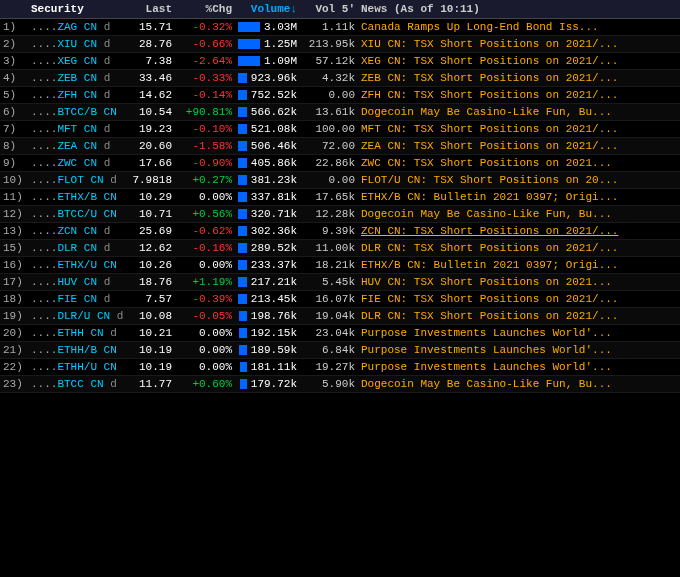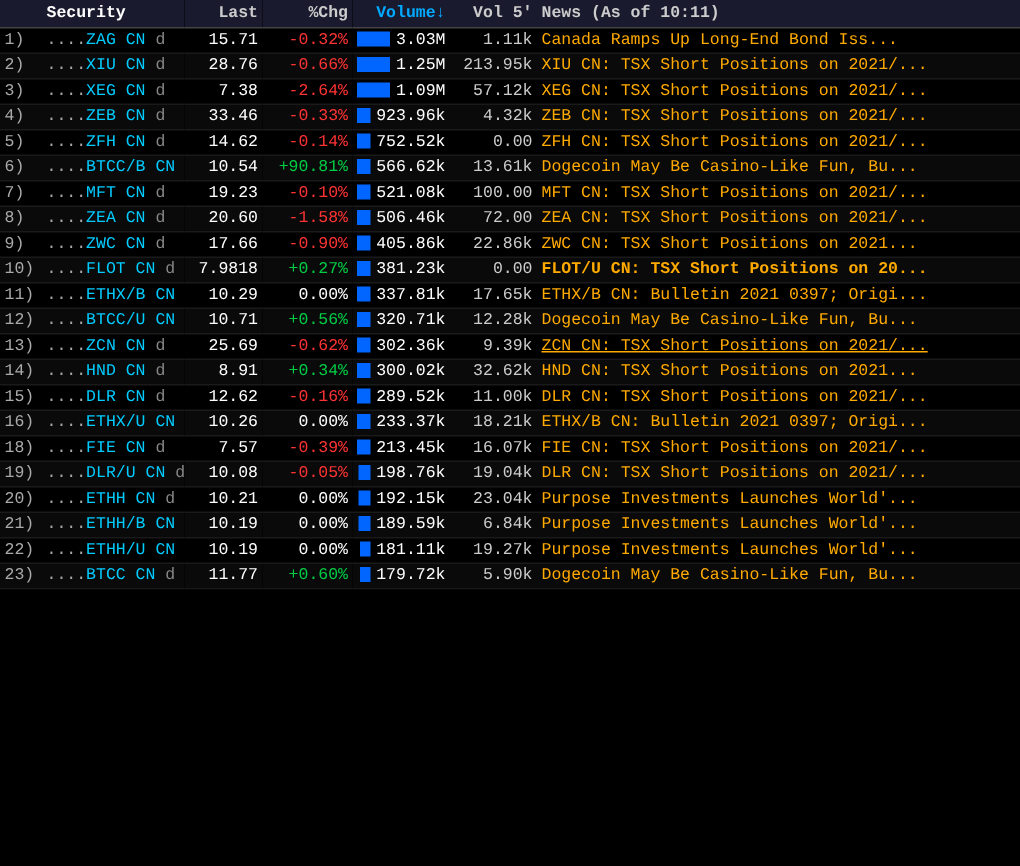--- a/index.html
+++ b/index.html
@@ -60,20 +60,21 @@
     .col-news { width: 322px; }
     .vol-bar {
       display: inline-block;
       height: 10px;
       background: #0066ff;
       vertical-align: middle;
       margin-right: 2px;
     }
     .volume-cell {
       display: flex;
+      align-items: center;
       justify-content: flex-end;
       gap: 2px;
     }
     .sort-indicator { color: #00aaff; }
     .header-row th { color: #cccccc; }
     .header-security { color: #ffffff !important; }
   </style>
 </head>
 <body>
 
@@ -222,21 +223,21 @@
           <td class="col-security"><span style="color:#aaaaaa">....</span><span style="color:#00ccff">FLOT CN</span> <span style="color:#888">d</span></td>
           <td class="col-last right" style="color: rgb(255, 255, 255);">7.9818</td>
           <td class="col-pchg right" style="color: rgb(0, 204, 68);">+0.27%</td>
           <td class="col-volume">
             <div class="volume-cell">
               <div class="vol-bar" style="width:13px"></div>
               <span style="color:#ffffff">381.23k</span>
             </div>
           </td>
           <td class="col-vol5 right" style="color: rgb(204, 204, 204);">0.00</td>
-          <td class="col-news" style="color: rgb(255, 170, 0); overflow: hidden; white-space: nowrap; text-overflow: ellipsis; font-weight: bold;">FLOT/U CN: TSX Short Positions on 20...</td>
+          <td class="col-news" style="color: rgb(255, 170, 0); overflow: hidden; white-space: nowrap; text-overflow: ellipsis;">FLOT/U CN: TSX Short Positions on 20...</td>
         </tr>
         <tr>
           <td class="col-num" style="color: rgb(170, 170, 170);">11)</td>
           <td class="col-security"><span style="color:#aaaaaa">....</span><span style="color:#00ccff">ETHX/B CN</span> </td>
           <td class="col-last right" style="color: rgb(255, 255, 255);">10.29</td>
           <td class="col-pchg right" style="color: rgb(255, 255, 255);">0.00%</td>
           <td class="col-volume">
             <div class="volume-cell">
               <div class="vol-bar" style="width:12px"></div>
               <span style="color:#ffffff">337.81k</span>
@@ -267,34 +268,20 @@
           <td class="col-volume">
             <div class="volume-cell">
               <div class="vol-bar" style="width:12px"></div>
               <span style="color:#ffffff">302.36k</span>
             </div>
           </td>
           <td class="col-vol5 right" style="color: rgb(204, 204, 204);">9.39k</td>
           <td class="col-news" style="color: rgb(255, 170, 0); overflow: hidden; white-space: nowrap; text-overflow: ellipsis; text-decoration: underline;">ZCN CN: TSX Short Positions on 2021/...</td>
         </tr>
         <tr>
-          <td class="col-num" style="color: rgb(170, 170, 170);">14)</td>
-          <td class="col-security"><span style="color:#aaaaaa">....</span><span style="color:#00ccff">HND CN</span> <span style="color:#888">d</span></td>
-          <td class="col-last right" style="color: rgb(255, 255, 255);">8.91</td>
-          <td class="col-pchg right" style="color: rgb(0, 204, 68);">+0.34%</td>
-          <td class="col-volume">
-            <div class="volume-cell">
-              <div class="vol-bar" style="width:11px"></div>
-              <span style="color:#ffffff">300.02k</span>
-            </div>
-          </td>
-          <td class="col-vol5 right" style="color: rgb(204, 204, 204);">32.62k</td>
-          <td class="col-news" style="color: rgb(255, 170, 0); overflow: hidden; white-space: nowrap; text-overflow: ellipsis;">HND CN: TSX Short Positions on 2021...</td>
-        </tr>
-        <tr>
           <td class="col-num" style="color: rgb(170, 170, 170);">15)</td>
           <td class="col-security"><span style="color:#aaaaaa">....</span><span style="color:#00ccff">DLR CN</span> <span style="color:#888">d</span></td>
           <td class="col-last right" style="color: rgb(255, 255, 255);">12.62</td>
           <td class="col-pchg right" style="color: rgb(255, 51, 51);">-0.16%</td>
           <td class="col-volume">
             <div class="volume-cell">
               <div class="vol-bar" style="width:11px"></div>
               <span style="color:#ffffff">289.52k</span>
             </div>
           </td>
@@ -307,20 +294,34 @@
           <td class="col-last right" style="color: rgb(255, 255, 255);">10.26</td>
           <td class="col-pchg right" style="color: rgb(255, 255, 255);">0.00%</td>
           <td class="col-volume">
             <div class="volume-cell">
               <div class="vol-bar" style="width:10px"></div>
               <span style="color:#ffffff">233.37k</span>
             </div>
           </td>
           <td class="col-vol5 right" style="color: rgb(204, 204, 204);">18.21k</td>
           <td class="col-news" style="color: rgb(255, 170, 0); overflow: hidden; white-space: nowrap; text-overflow: ellipsis;">ETHX/B CN: Bulletin 2021 0397; Origi...</td>
+        </tr>
+        <tr>
+          <td class="col-num" style="color: rgb(170, 170, 170);">17)</td>
+          <td class="col-security"><span style="color:#aaaaaa">....</span><span style="color:#00ccff">HUV CN</span> <span style="color:#888">d</span></td>
+          <td class="col-last right" style="color: rgb(255, 255, 255);">18.76</td>
+          <td class="col-pchg right" style="color: rgb(0, 204, 68);">+1.19%</td>
+          <td class="col-volume">
+            <div class="volume-cell">
+              <div class="vol-bar" style="width:9px"></div>
+              <span style="color:#ffffff">217.21k</span>
+            </div>
+          </td>
+          <td class="col-vol5 right" style="color: rgb(204, 204, 204);">5.45k</td>
+          <td class="col-news" style="color: rgb(255, 170, 0); overflow: hidden; white-space: nowrap; text-overflow: ellipsis;">HUV CN: TSX Short Positions on 2021...</td>
         </tr>
         <tr>
           <td class="col-num" style="color: rgb(170, 170, 170);">18)</td>
           <td class="col-security"><span style="color:#aaaaaa">....</span><span style="color:#00ccff">FIE CN</span> <span style="color:#888">d</span></td>
           <td class="col-last right" style="color: rgb(255, 255, 255);">7.57</td>
           <td class="col-pchg right" style="color: rgb(255, 51, 51);">-0.39%</td>
           <td class="col-volume">
             <div class="volume-cell">
               <div class="vol-bar" style="width:9px"></div>
               <span style="color:#ffffff">213.45k</span>

